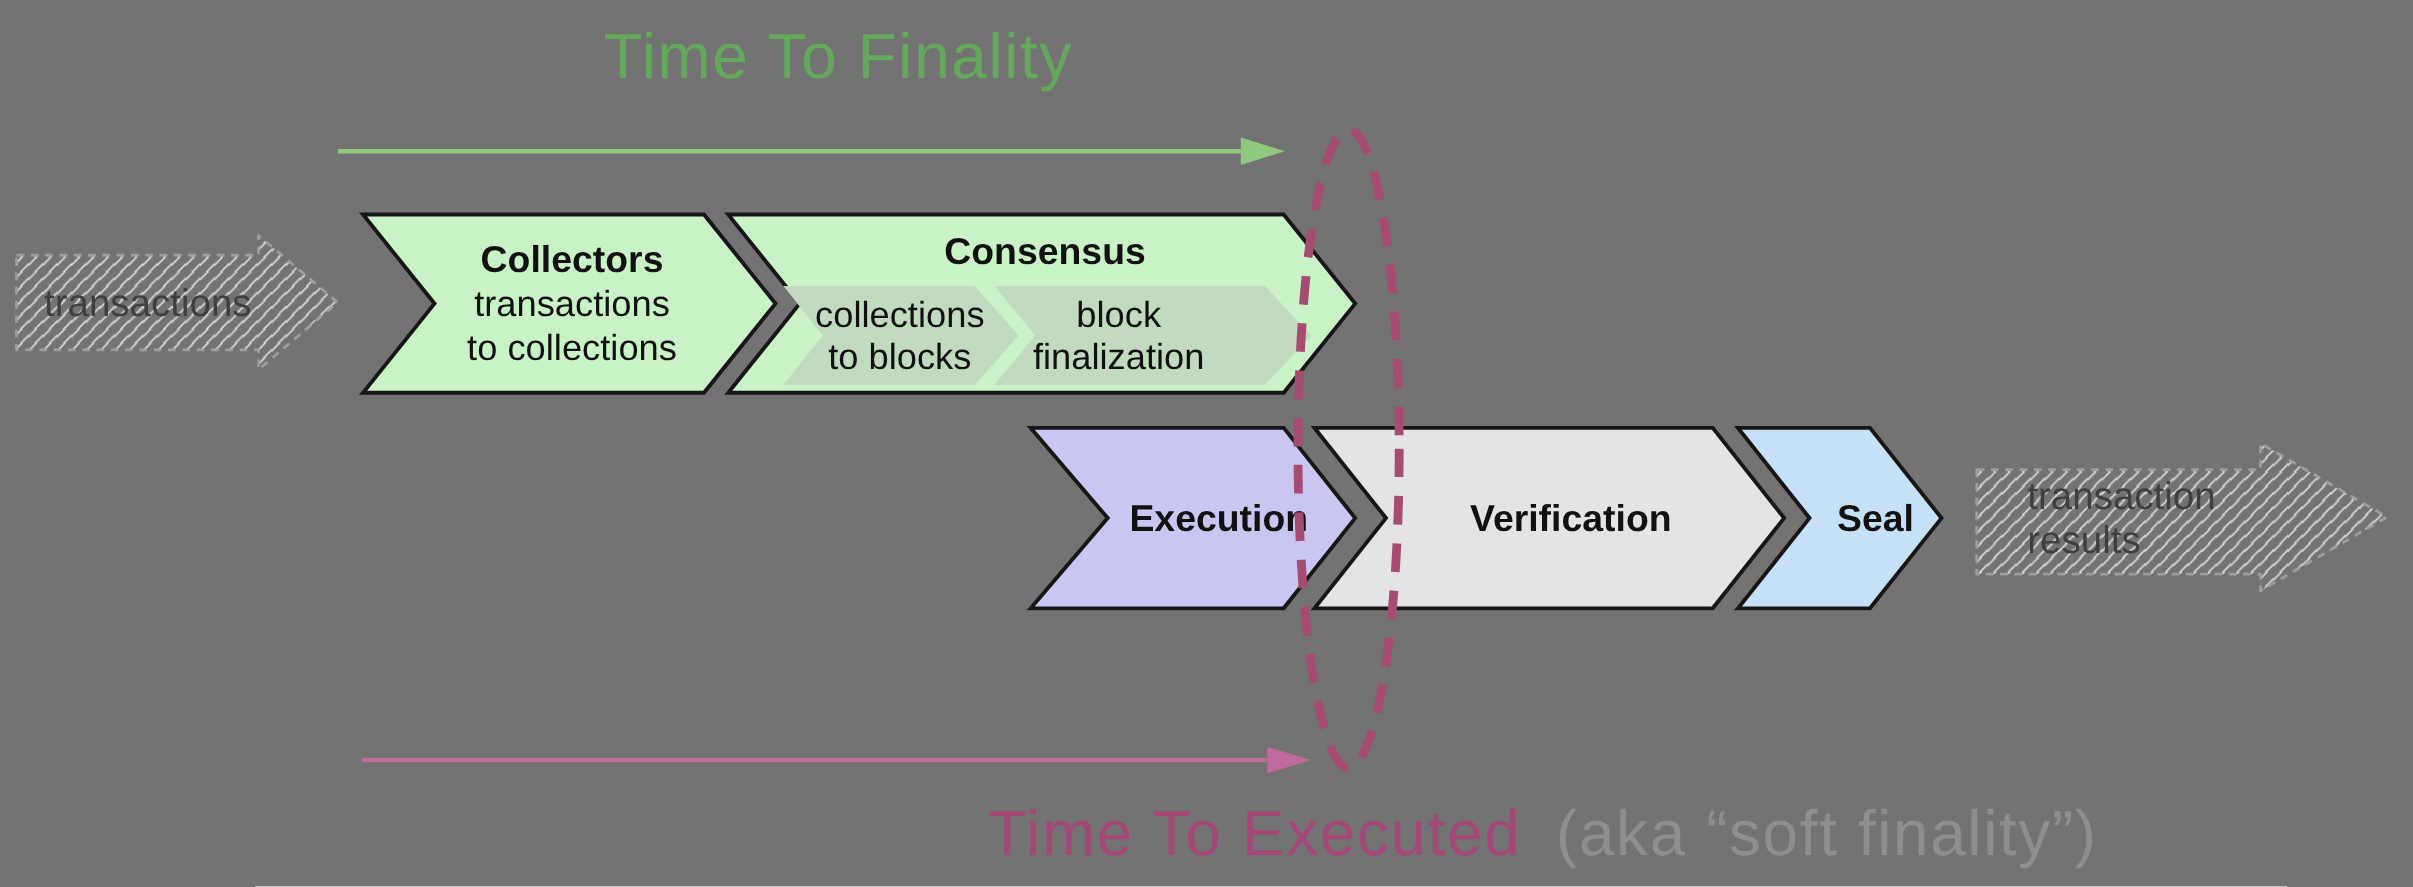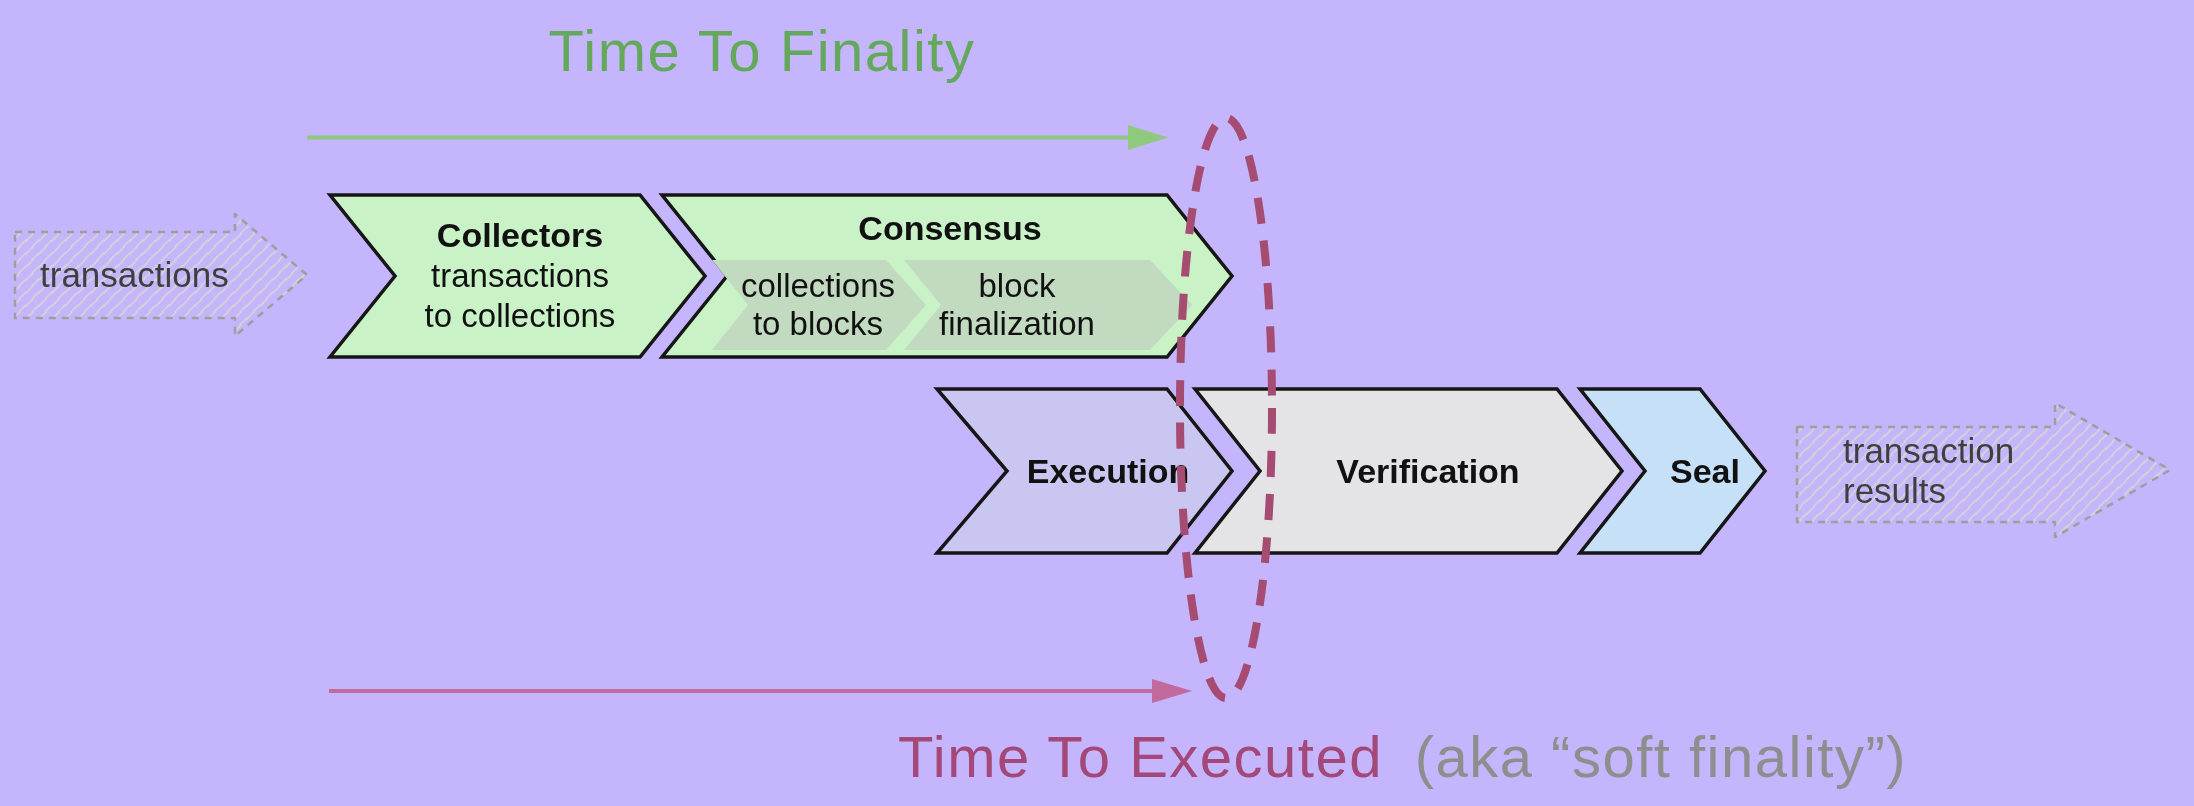--- a/index.html
+++ b/index.html
@@ -4,21 +4,21 @@
 <style>
   html, body {
     margin: 0;
     padding: 0;
     background: #ffffff;
   }
   .canvas {
     position: relative;
     width: 2194px;
     height: 806px;
-    background: #c4b5fd;
+    background: #737373;
     font-family: "Liberation Sans", sans-serif;
     overflow: hidden;
   }
   svg { display: block; }
 
   .title-text {
     font-family: "Liberation Sans", sans-serif;
     font-size: 58px;
     letter-spacing: 1.5px;
   }

